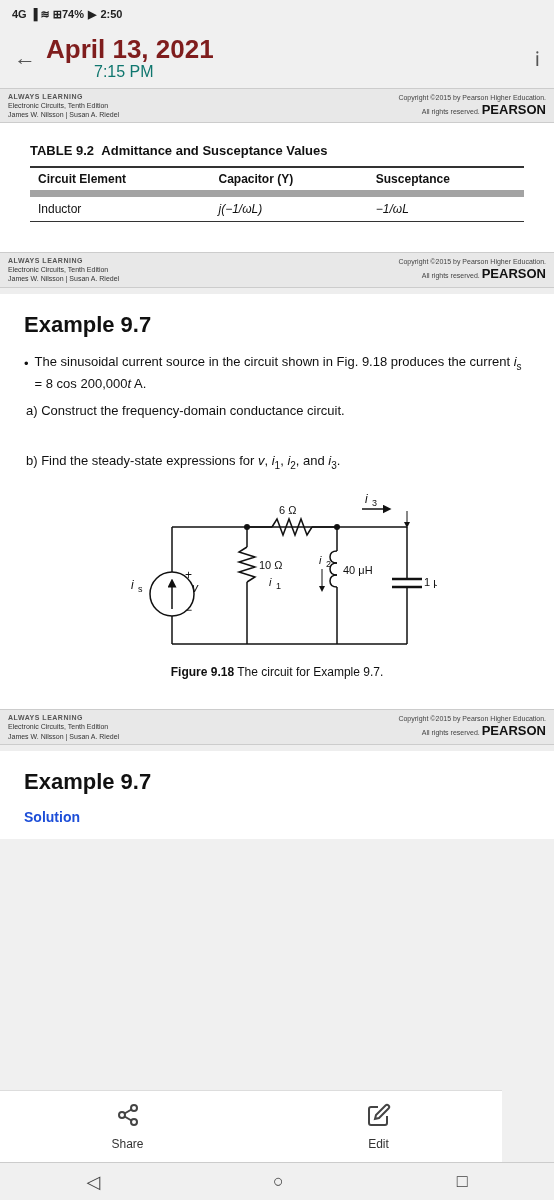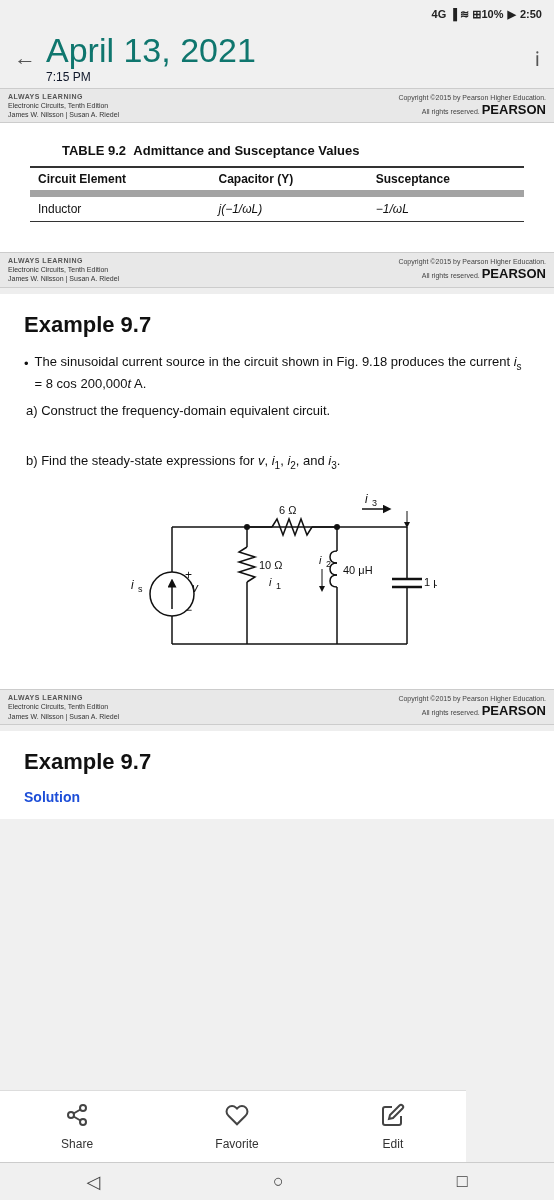--- a/index.html
+++ b/index.html
@@ -11,21 +11,21 @@
       position: relative;
       overflow-x: hidden;
     }
 
     
     .status-bar {
       width: 100%;
       height: 28px;
       background: #f0f0f0;
       display: flex;
-      justify-content: flex-end;
+      justify-content: flex-start;
       align-items: center;
       padding: 4px 12px;
     }
     .status-left {
       font-size: 11px;
       font-weight: bold;
       color: #222;
       display: flex;
       align-items: center;
       gap: 3px;
@@ -49,28 +49,29 @@
       padding: 0 14px;
       gap: 10px;
     }
     .header-back {
       font-size: 22px;
       color: #555;
       cursor: pointer;
     }
     .header-title-block { flex: 1; }
     .header-title {
-      font-size: 34px;
-      font-weight: normal;
+      font-size: 26px;
+      font-weight: bold;
+      color: #7f1d1d;
+      line-height: 1.1;
+    }
+    .header-subtitle {
+      font-size: 16px;
       color: #0f766e;
-      line-height: 1.1;
-    }
-    .header-subtitle {
-      font-size: 12px;
-      color: #0f172a;
+      margin-left: 48px;
     }
     .header-info {
       font-size: 20px;
       color: #555;
     }
 
     
     .pearson-banner {
       background: #e8e8e8;
       border-top: 1px solid #ccc;
@@ -107,21 +108,20 @@
     
     .table-section {
       background: #fff;
       padding: 20px 30px 30px 30px;
     }
     .table-title {
       font-size: 13px;
       font-weight: bold;
       color: #111;
       margin-bottom: 8px;
-      margin-left: 32px;
     }
     .admittance-table {
       width: 100%;
       border-collapse: collapse;
       font-size: 12px;
     }
     .admittance-table th {
       border-top: 2px solid #333;
       border-bottom: 7px solid #a3a3a3;
       padding: 4px 8px;
@@ -206,21 +206,21 @@
       font-weight: bold;
       color: #1d4ed8;
       margin-top: 4px;
     }
 
     
     .bottom-toolbar {
       position: fixed;
       bottom: 38px;
       left: 0;
-      width: 466px;
+      width: 502px;
       height: 72px;
       background: #fff;
       border-top: 1px solid #ddd;
       display: flex;
       justify-content: space-around;
       align-items: center;
       z-index: 100;
     }
     .toolbar-item {
       display: flex;
@@ -271,21 +271,21 @@
 <body>
 
 <div class="status-bar">
   <div class="status-left">
     <span>4G</span>
     <span>▐</span>
     <span>≋</span>
     <span>⊞</span>
   </div>
   <div class="status-right">
-    <span>10%</span>
+    <span>74%</span>
     <span>▶</span>
     <span>2:50</span>
   </div>
 </div>
 
 <div class="header">
   <span class="header-back">←</span>
   <div class="header-title-block">
     <div class="header-title">April 13, 2021</div>
     <div class="header-subtitle">7:15 PM</div>
@@ -346,21 +346,21 @@
   <div class="example-section">
     <div class="example-title">Example 9.7</div>
     <div class="example-body">
       <div class="bullet-item">
         <span class="bullet-dot">•</span>
         <span>
           The sinusoidal current source in the circuit shown in Fig. 9.18 produces the current <span class="italic">i</span><sub style="font-size:10px;">s</sub> = 8 cos 200,000<span class="italic">t</span> A.
         </span>
       </div>
       <p style="margin-left:2px;">
-        a) Construct the frequency-domain equivalent circuit.
+        a) Construct the frequency-domain conductance circuit.
       </p>
       <p style="margin-left:2px;margin-top:29px;">
         b) Find the steady-state expressions for <span class="italic">v</span>, <span class="italic">i</span><sub style="font-size:10px;">1</sub>, <span class="italic">i</span><sub style="font-size:10px;">2</sub>, and <span class="italic">i</span><sub style="font-size:10px;">3</sub>.
       </p>
     </div>
 
     <div class="circuit-area">
       <div class="circuit-svg-container">
         <svg width="320" height="170" viewBox="0 0 320 170">
 
@@ -433,20 +433,24 @@
           <line x1="275" y1="90" x2="305" y2="90" stroke="#111" stroke-width="2.5"></line>
           <line x1="275" y1="98" x2="305" y2="98" stroke="#111" stroke-width="2.5"></line>
           <line x1="290" y1="98" x2="290" y2="155" stroke="#111" stroke-width="1.5"></line>
 
           <text x="307" y="97" font-size="11" fill="#111">1 μF</text>
 
           <line x1="290" y1="22" x2="290" y2="36" stroke="#111" stroke-width="1" marker-end="url(#arrowhead)"></line>
 
         </svg>
       </div>
+      <div class="figure-caption">
+        <b>Figure 9.18</b>
+        <span>The circuit for Example 9.7.</span>
+      </div>
     </div>
   </div>
 
   <div class="pearson-banner">
     <div class="banner-left">
       <span class="always-learning">ALWAYS LEARNING</span><br>
       <span>Electronic Circuits, Tenth Edition</span><br>
       <span>James W. Nilsson | Susan A. Riedel</span>
     </div>
     <div class="banner-right">
@@ -472,28 +476,20 @@
         <circle cx="18" cy="19" r="3"></circle>
         <line x1="8.59" y1="13.51" x2="15.42" y2="17.49"></line>
         <line x1="15.41" y1="6.51" x2="8.59" y2="10.49"></line>
       </svg>
     </div>
     <span class="toolbar-label">Share</span>
   </div>
   <div class="toolbar-item">
     <div class="toolbar-icon">
       <svg width="24" height="24" viewBox="0 0 24 24" fill="none" stroke="#444" stroke-width="2">
-        <path d="M20.84 4.61a5.5 5.5 0 0 0-7.78 0L12 5.67l-1.06-1.06a5.5 5.5 0 0 0-7.78 7.78l1.06 1.06L12 21.23l7.78-7.78 1.06-1.06a5.5 5.5 0 0 0 0-7.78z"></path>
-      </svg>
-    </div>
-    <span class="toolbar-label">Favorite</span>
-  </div>
-  <div class="toolbar-item">
-    <div class="toolbar-icon">
-      <svg width="24" height="24" viewBox="0 0 24 24" fill="none" stroke="#444" stroke-width="2">
         <path d="M11 4H4a2 2 0 0 0-2 2v14a2 2 0 0 0 2 2h14a2 2 0 0 0 2-2v-7"></path>
         <path d="M18.5 2.5a2.121 2.121 0 0 1 3 3L12 15l-4 1 1-4 9.5-9.5z"></path>
       </svg>
     </div>
     <span class="toolbar-label">Edit</span>
   </div>
 </div>
 
 <div class="bottom-nav">
   <span class="nav-btn">◁</span>

